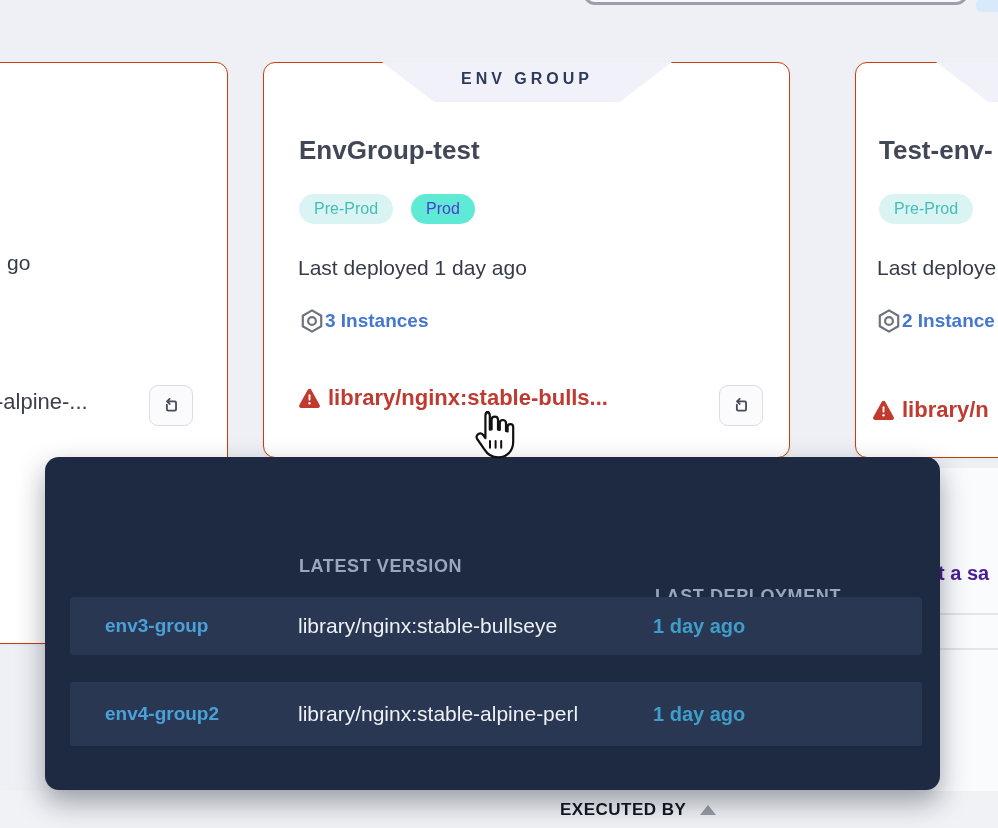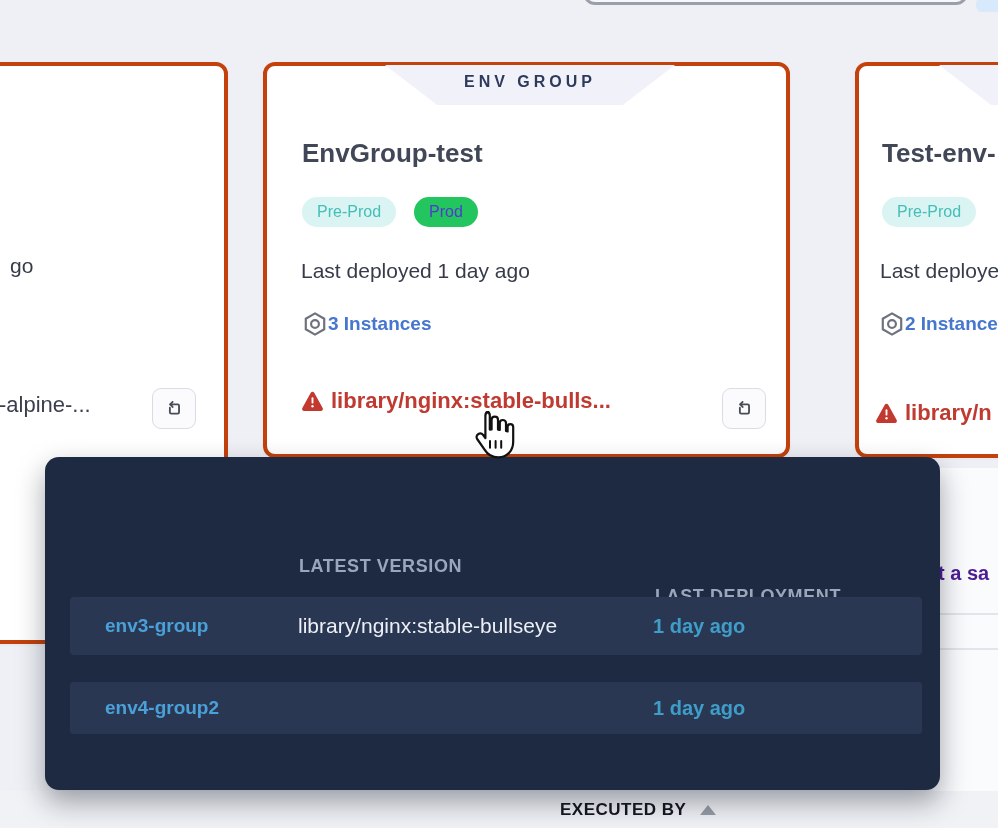--- a/index.html
+++ b/index.html
@@ -17,21 +17,21 @@
     left:583px; top:-27px; width:385px; height:32px;
     background:#f7f8fb; border:3px solid #9aa0ab; border-radius:12px;
   }
   .top-right-smudge {
     right:-4px; top:-2px; width:26px; height:14px;
     background:#d8e9fb; border-radius:6px;
   }
 
   
   .card {
-    background:#ffffff; border:4px solid #c2410c; border-radius:12px;
+    background:#ffffff; border:1px solid #c2410c; border-radius:12px;
     box-shadow:0 1px 3px rgba(25,35,60,.05);
   }
   .card-left  { left:-160px; top:62px; width:388px; height:582px; }
   .card-mid   { left:263px;  top:62px; width:527px; height:396px; }
   .card-right { left:855px;  top:62px; width:400px; height:396px; }
 
   .env-badge {
     height:40px; background:#f1f2f9;
     clip-path:polygon(0 0, 100% 0, 82% 100%, 18% 100%);
     display:flex; align-items:flex-start; justify-content:center;
@@ -40,21 +40,21 @@
   }
   .badge-mid   { left:118px; top:-1px; width:290px; }
   .badge-right { left:80px;  top:-1px; width:290px; }
 
   .card-title { font-size:26px; font-weight:600; color:#414757; }
   .pill {
     display:inline-block; padding:6px 15px; border-radius:15px;
     font-size:16px; font-weight:normal;
   }
   .pill-preprod { background:#d9f4f2; color:#45bdb8; }
-  .pill-prod    { background:#22c55e; color:#5338d1; }
+  .pill-prod    { background:#5eead4; color:#5338d1; }
   .deployed-text { font-size:21px; color:#363b4a; }
   .instances-row { display:flex; align-items:center; }
   .instances-link { font-size:19px; font-weight:600; color:#4577cf; }
   .image-row { display:flex; align-items:center; gap:6px; }
   .image-link-drift { font-size:22px; font-weight:600; color:#bf3a30; }
   .image-link-plain { font-size:22px; color:#3b3f4d; }
   .copy-btn {
     width:44px; height:41px; background:#fbfbfd;
     border:1px solid #d9dce4; border-radius:9px;
     display:flex; align-items:center; justify-content:center;
@@ -85,21 +85,21 @@
     box-shadow:0 12px 28px rgba(10,16,30,.38);
   }
   .tooltip-title { left:27px; top:30px; font-size:23px; font-weight:600; color:#cc4f5c; }
   .tt-col-header { font-size:18px; font-weight:bold; letter-spacing:.6px; color:#9aa6bb; }
   .tt-header-1 { left:254px; top:99px; }
   .tt-header-2 { left:610px; top:99px;margin-top:30px; }
   .tt-row {
     left:25px; width:852px; height:58px; background:#2a3752; border-radius:4px;
   }
   .tt-row-1 { top:140px; }
-  .tt-row-2 { top:225px; height:52px; }
+  .tt-row-2 { top:225px; height:64px; }
   .tt-cell { position:absolute; top:50%; transform:translateY(-50%); white-space:nowrap; }
   .tt-group   { left:35px;  font-size:19px; font-weight:bold; color:#4aa1d9; cursor:pointer; }
   .tt-version { left:228px; font-size:21px; color:#edf0f6; }
   .tt-ago     { left:583px; font-size:20px; font-weight:600; color:#3f9ec9; }
 
   .cursor-hand { left:468px; top:406px; width:48px; height:58px; pointer-events:none; }
 </style>
 </head>
 <body>
 
@@ -193,20 +193,21 @@
   <div class="abs nowrap tt-col-header tt-header-2">LAST DEPLOYMENT</div>
 
   <div class="abs tt-row tt-row-1">
     <span class="tt-cell tt-group">env3-group</span>
     <span class="tt-cell tt-version">library/nginx:stable-bullseye</span>
     <span class="tt-cell tt-ago">1 day ago</span>
   </div>
 
   <div class="abs tt-row tt-row-2">
     <span class="tt-cell tt-group">env4-group2</span>
+    <span class="tt-cell tt-version">library/nginx:stable-alpine-perl</span>
     <span class="tt-cell tt-ago">1 day ago</span>
   </div>
 </div>
 
 <svg class="abs cursor-hand" viewBox="0 0 24 28">
   <path fill="#ffffff" stroke="#111111" stroke-width="1.1" stroke-linejoin="round" d="M9.3 2.6c.9 0 1.6.7 1.6 1.6v7.1l.9-.1V6.4c0-.9.7-1.6 1.6-1.6s1.6.7 1.6 1.6v4.9l.9.1V8c0-.9.7-1.5 1.5-1.5S19 7.1 19 8v4l.8.2V10c0-.8.6-1.4 1.4-1.4.8 0 1.4.6 1.4 1.4v7.2c0 4.6-2.9 8-7.5 8-3.4 0-5.2-1.2-6.9-4l-3.6-5.2c-.6-.9-.3-2 .6-2.5.8-.5 1.8-.2 2.4.5l1.1 1.5V4.2c0-.9.7-1.6 1.6-1.6Z"></path>
   <path fill="none" stroke="#111111" stroke-width="1" stroke-linecap="round" d="M11 17v3.4 M13.8 17v3.4 M16.6 17v3.4"></path>
 </svg>
 
 </body></html>

